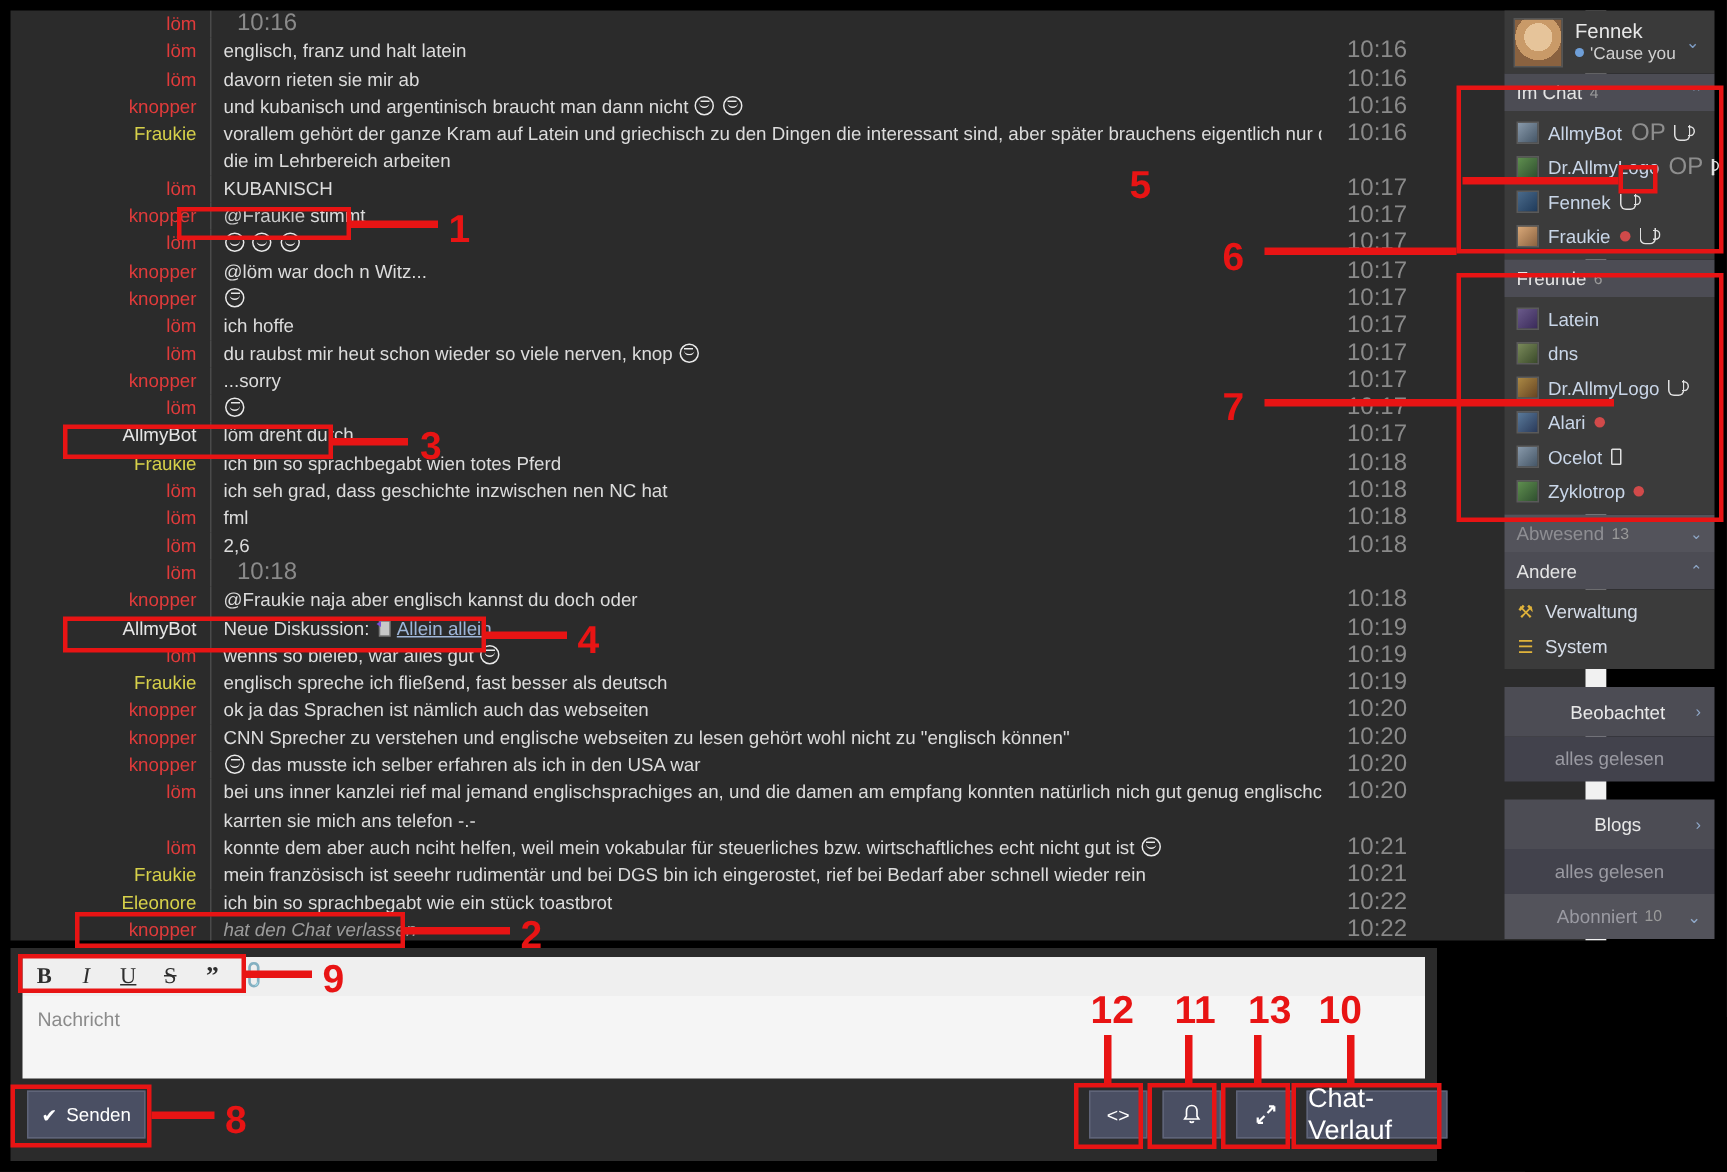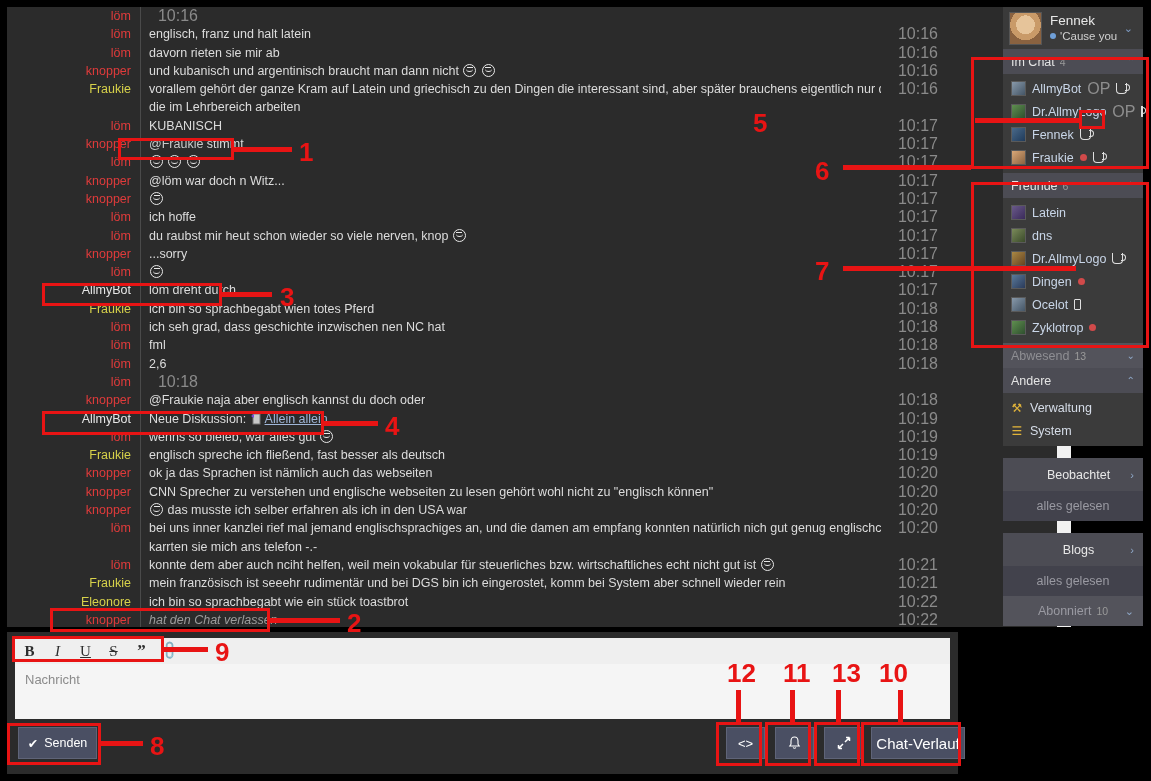--- a/index.html
+++ b/index.html
@@ -59,21 +59,21 @@
   #send-btn{ position:absolute; left:11px; top:95px; width:79px; height:32px;
     background:#4a4f63; border:1px solid #5f6478; color:#fff; font-size:12.5px;
     display:flex; align-items:center; justify-content:center; gap:6px;
     cursor:pointer; }
   .rbtn{ position:absolute; top:95px; height:32px; background:#4a4f63;
     border:1px solid #5f6478; color:#fff; font-size:13px; display:flex;
     align-items:center; justify-content:center; cursor:pointer; }
   #btn-code{ left:719px; width:39px; }
   #btn-bell{ left:768px; width:39px; }
   #btn-expand{ left:817px; width:39px; }
-  #btn-history{ left:864px; width:94px; font-size:15px; }
+  #btn-history{ left:864px; width:94px; font-size:18px; }
 
   
   #sidebar{ position:absolute; left:972px; top:7px; width:140px; height:767px;margin-left:31px; }
   #profile{ display:flex; align-items:center; height:42px; background:#3a3a3a;
     padding:4px 6px; position:relative; }
   #avatar-main{ width:33px; height:33px; background:
       radial-gradient(circle at 50% 38%, #e6c49a 0 38%, #c99a68 38% 62%, #8a6240 62% 100%);
     border:1px solid #555; }
   #profile-txt{ margin-left:8px; flex:1; overflow:hidden; }
   .p-name{ color:#e8e8e8; font-size:13.5px; line-height:16px; }
@@ -315,21 +315,21 @@
         </div>
         <div class="msg-row">
           <div class="msg-nick nick-red">löm</div>
           <div class="msg-sep"></div>
           <div class="msg-text">konnte dem aber auch nciht helfen, weil mein vokabular für steuerliches bzw. wirtschaftliches echt nicht gut ist <span class="emo"></span></div>
           <div class="msg-time">10:21</div>
         </div>
         <div class="msg-row">
           <div class="msg-nick nick-yellow">Fraukie</div>
           <div class="msg-sep"></div>
-          <div class="msg-text">mein französisch ist seeehr rudimentär und bei DGS bin ich eingerostet, komm bei System aber schnell wieder rein</div>
+          <div class="msg-text">mein französisch ist seeehr rudimentär und bei DGS bin ich eingerostet, rief bei Bedarf aber schnell wieder rein</div>
           <div class="msg-time">10:21</div>
         </div>
         <div class="msg-row">
           <div class="msg-nick nick-yellow">Eleonore</div>
           <div class="msg-sep"></div>
           <div class="msg-text">ich bin so sprachbegabt wie ein stück toastbrot</div>
           <div class="msg-time">10:22</div>
         </div>
         <div class="msg-row">
           <div class="msg-nick nick-red">knopper</div>
@@ -431,21 +431,21 @@
             <div class="u-av" style="background: linear-gradient(135deg, rgb(122, 138, 90), rgb(58, 74, 42));"></div>
             <span class="u-name">dns</span>
           </div>
           <div class="u-row">
             <div class="u-av" style="background: linear-gradient(135deg, rgb(170, 136, 68), rgb(102, 68, 34));"></div>
             <span class="u-name">Dr.AllmyLogo</span>
             <span class="cup"></span>
           </div>
           <div class="u-row">
             <div class="u-av" style="background: linear-gradient(135deg, rgb(90, 122, 154), rgb(42, 58, 90));"></div>
-            <span class="u-name">Dingen</span>
+            <span class="u-name">Alari</span>
             <span class="sdot"></span>
           </div>
           <div class="u-row">
             <div class="u-av" style="background: linear-gradient(135deg, rgb(136, 153, 170), rgb(68, 85, 102));"></div>
             <span class="u-name">Ocelot</span>
             <span class="phone"></span>
           </div>
           <div class="u-row">
             <div class="u-av" style="background: linear-gradient(135deg, rgb(95, 143, 79), rgb(47, 79, 47));"></div>
             <span class="u-name">Zyklotrop</span>

